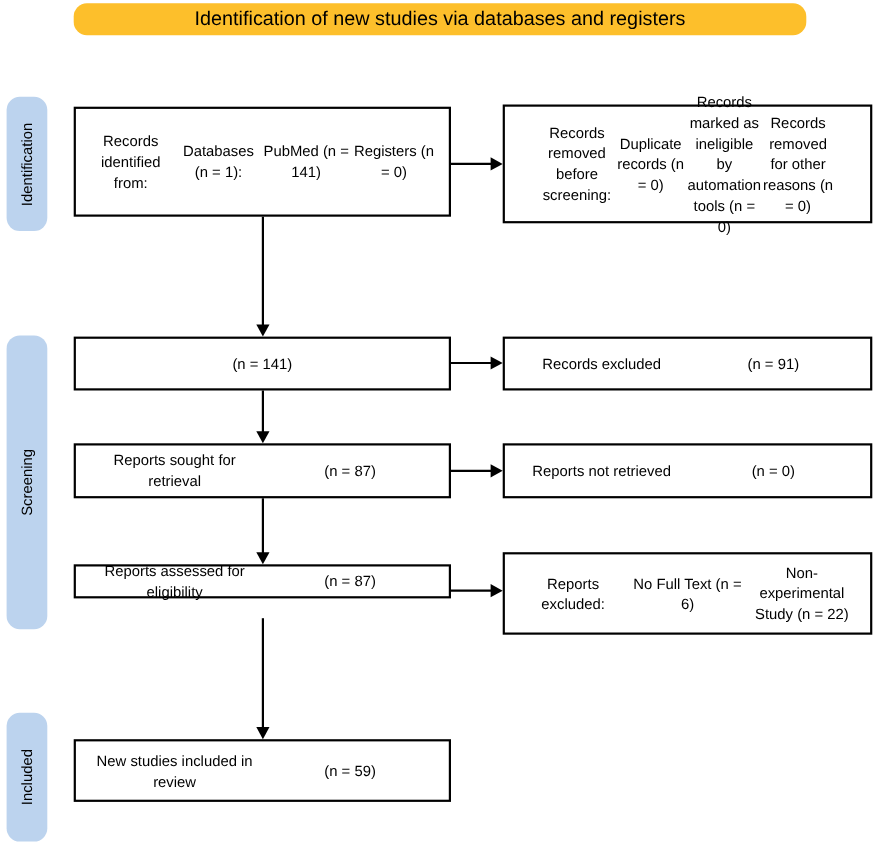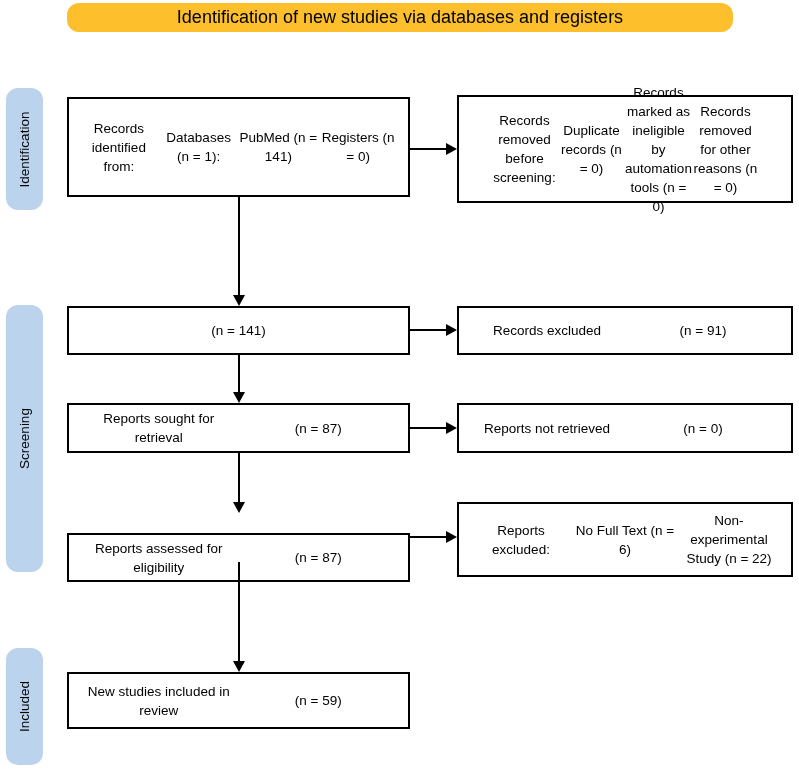--- a/index.html
+++ b/index.html
@@ -47,21 +47,21 @@
     text-align:center;
     font-size:13.5px;line-height:19px;
     padding:0 10px;
   }
   .box .line{width:100%;}
   .leftcol{left:67px;width:343px;}
   .rightcol{left:457px;width:336px;}
   .b1{top:97px;height:100px;}
   .b2{top:306px;height:49px;}
   .b3{top:403px;height:50px;}
-  .b4{top:513px;height:49px;margin-top:20px;}
+  .b4{top:513px;height:31px;}
   .b5{top:672px;height:57px;}
   .r1{top:95px;height:108px;padding:0 32px;}
   .r2{top:306px;height:49px;}
   .r3{top:403px;height:50px;}
   .r4{top:502px;height:75px;}
   #arrows{
     position:absolute;left:0;top:0;width:799px;height:770px;
     pointer-events:none;
   }
 </style>

